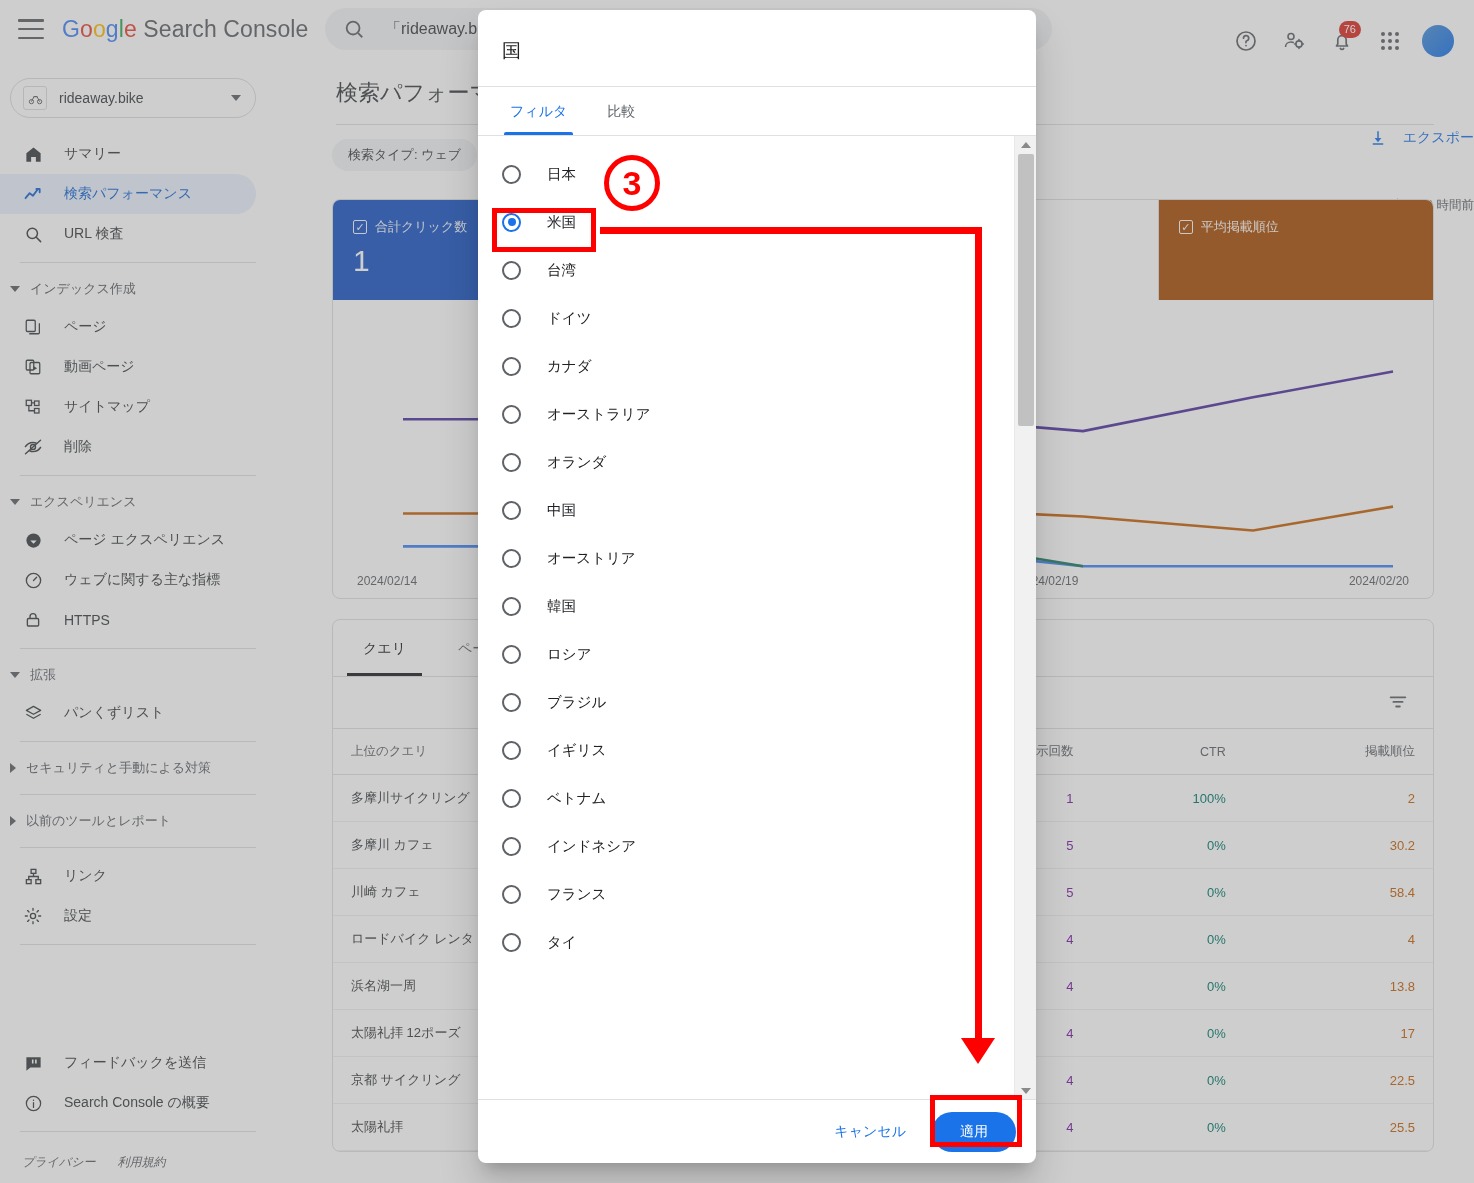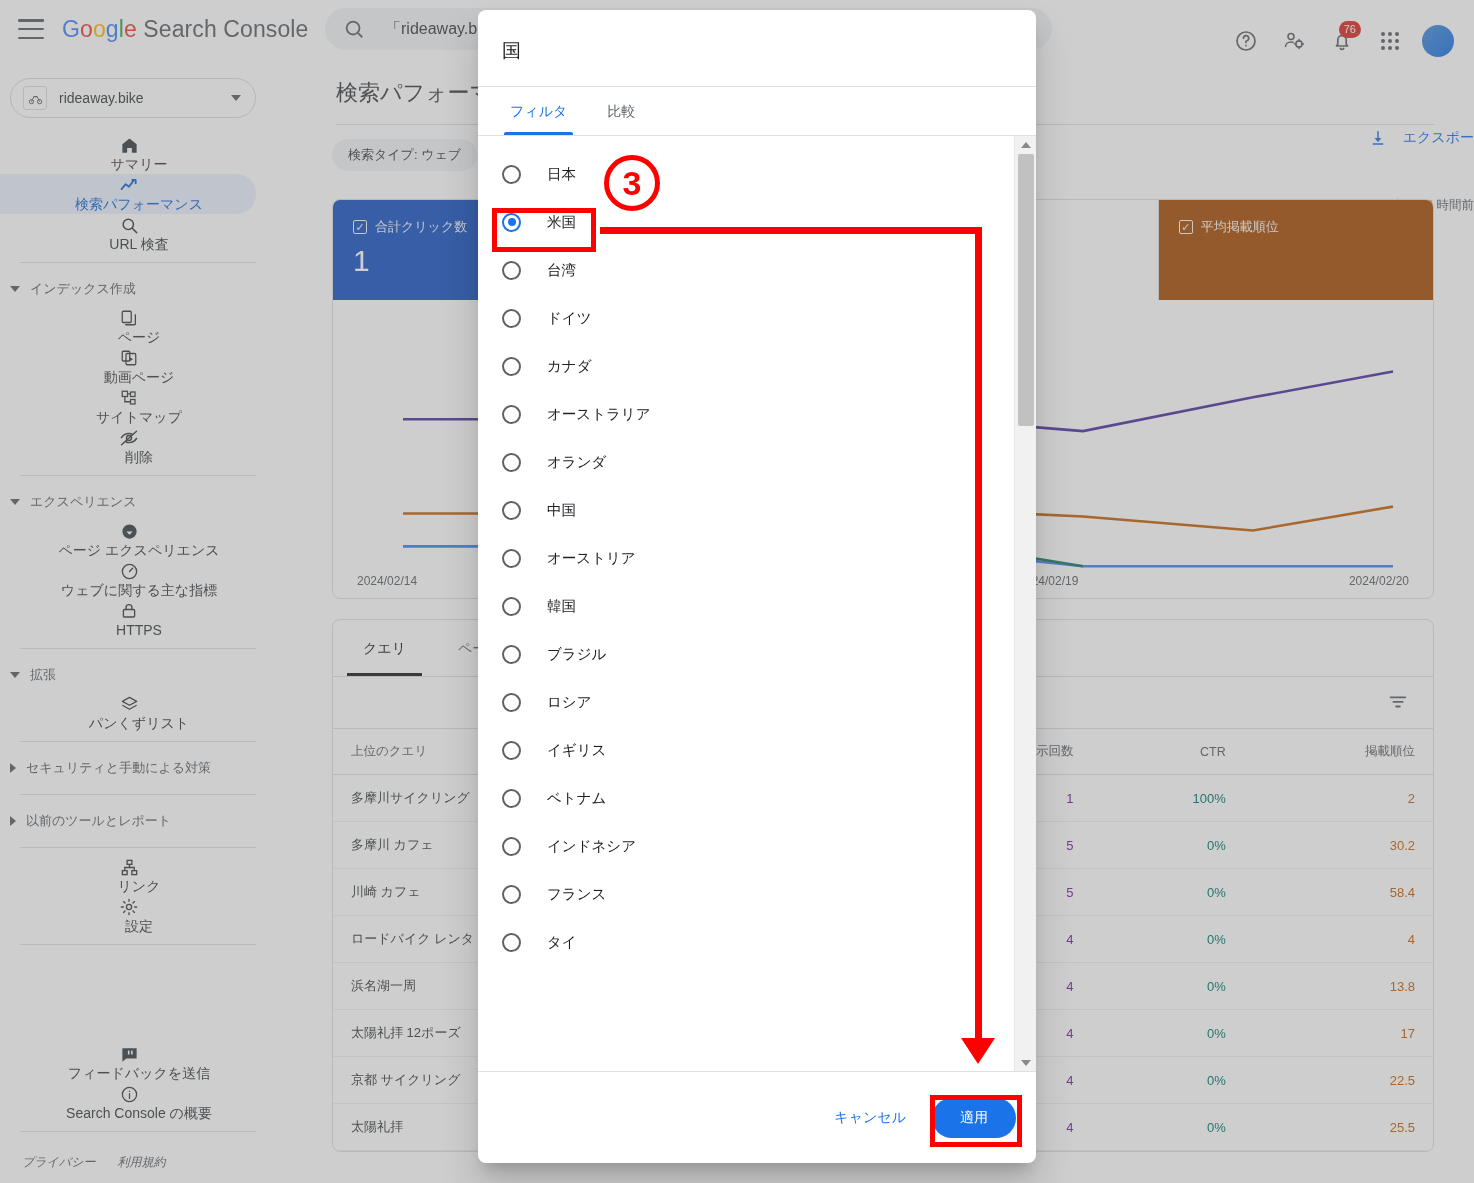--- a/index.html
+++ b/index.html
@@ -73,21 +73,21 @@
   }
   .prop-ico { width: 24px; height: 24px; border: 1px solid #dadce0; border-radius: 3px;
               display:flex; align-items:center; justify-content:center; margin-right: 12px; flex:none;}
   .prop-name { font-size: 14px; color: #3c4043; flex: 1; white-space: nowrap; overflow: hidden; }
   .caret-down { width:0;height:0;border-left:5px solid transparent;border-right:5px solid transparent;
                 border-top:6px solid #5f6368; margin-right: 4px;}
 
   .nav-item {
     display: flex; align-items: center; height: 40px; padding-left: 22px;
     margin-right: 24px; border-top-right-radius: 20px; border-bottom-right-radius: 20px;
-    cursor: pointer; font-size: 14px; color: #3c4043; flex-direction: column;
+    cursor: pointer; font-size: 14px; color: #3c4043;
   }
   .nav-item.active { background: #e8f0fe; color: #1967d2; }
   .nav-item .nico { width: 22px; height: 22px; margin-right: 20px; flex: none; display:flex;align-items:center;justify-content:center;}
   .nav-label { white-space: nowrap; }
 
   .nav-group {
     display: flex; align-items: center; height: 36px; padding-left: 10px;
     font-size: 13px; color: #5f6368; cursor: pointer;
   }
   .tri { width:0;height:0; margin-right: 10px; flex:none;}
@@ -184,21 +184,21 @@
 
   .scrollbar { position: absolute; right: 0; top: 0; bottom: 0; width: 22px; background: #f1f1f1;
                border-left: 1px solid #e8e8e8; }
   .sb-arrow { height: 17px; display:flex; align-items:center; justify-content:center; }
   .sb-arrow i { width:0;height:0;border-left:5px solid transparent;border-right:5px solid transparent;}
   .sb-arrow.up i { border-bottom: 6px solid #8a8a8a; }
   .sb-arrow.down i { border-top: 6px solid #8a8a8a; }
   .sb-thumb { position: absolute; top: 18px; left: 3px; width: 16px; height: 272px;
               background: #c1c1c1; border-radius: 2px; }
 
-  .modal-footer { height: 92px; border-top: 1px solid #e0e0e0; display: flex; align-items: center;
+  .modal-footer { height: 64px; border-top: 1px solid #e0e0e0; display: flex; align-items: center;
                   justify-content: flex-end; padding-right: 20px; gap: 10px; flex: none;}
   .btn-text { font-size: 14px; color: #1a73e8; padding: 10px 16px; cursor: pointer; border-radius: 4px;}
   .btn-primary { background: #1a73e8; color: #fff; font-size: 14px; padding: 11px 28px;
                  border-radius: 20px; cursor: pointer; border: none; font-family: inherit;}
 
   
   .anno { position: absolute; z-index: 200; pointer-events: none; }
   .hl-box { border: 5px solid #ff0000; }
   .circle-num {
     width: 56px; height: 56px; border-radius: 50%; border: 5px solid #ff0000; color: #ff0000;
@@ -684,25 +684,25 @@
       <div class="opt">
         <span class="radio"></span>
         <span class="opt-label">オーストリア</span>
       </div>
       <div class="opt">
         <span class="radio"></span>
         <span class="opt-label">韓国</span>
       </div>
       <div class="opt">
         <span class="radio"></span>
+        <span class="opt-label">ロシア</span>
+      </div>
+      <div class="opt">
+        <span class="radio"></span>
         <span class="opt-label">ブラジル</span>
-      </div>
-      <div class="opt">
-        <span class="radio"></span>
-        <span class="opt-label">ロシア</span>
       </div>
       <div class="opt">
         <span class="radio"></span>
         <span class="opt-label">イギリス</span>
       </div>
       <div class="opt">
         <span class="radio"></span>
         <span class="opt-label">ベトナム</span>
       </div>
       <div class="opt">

